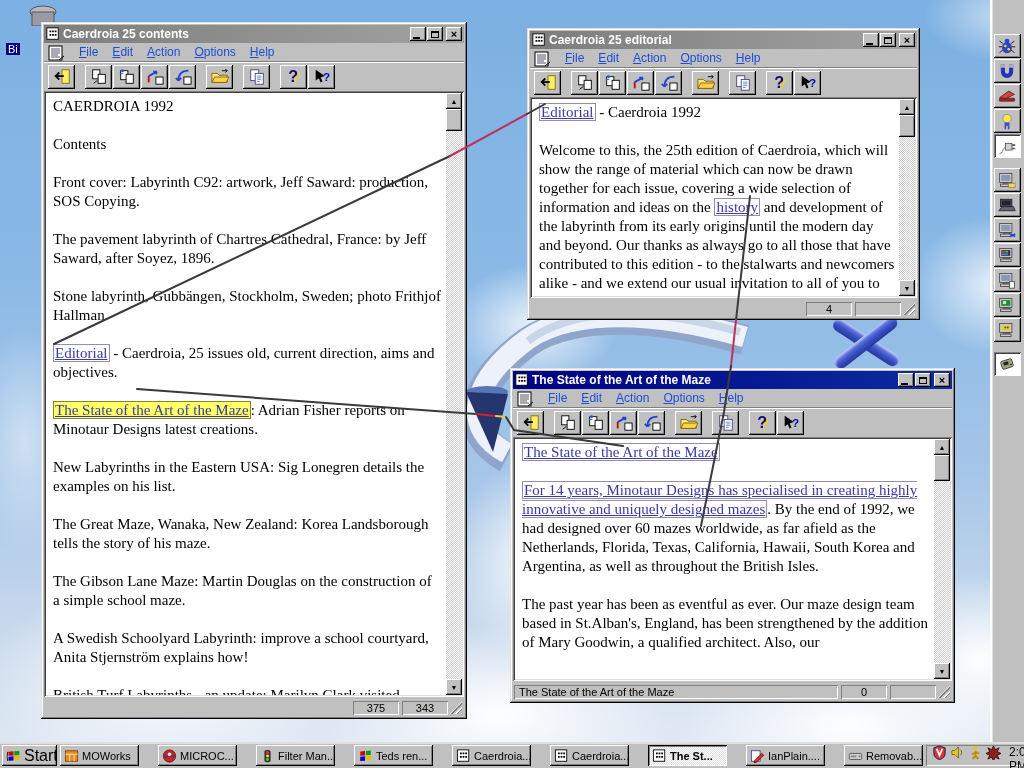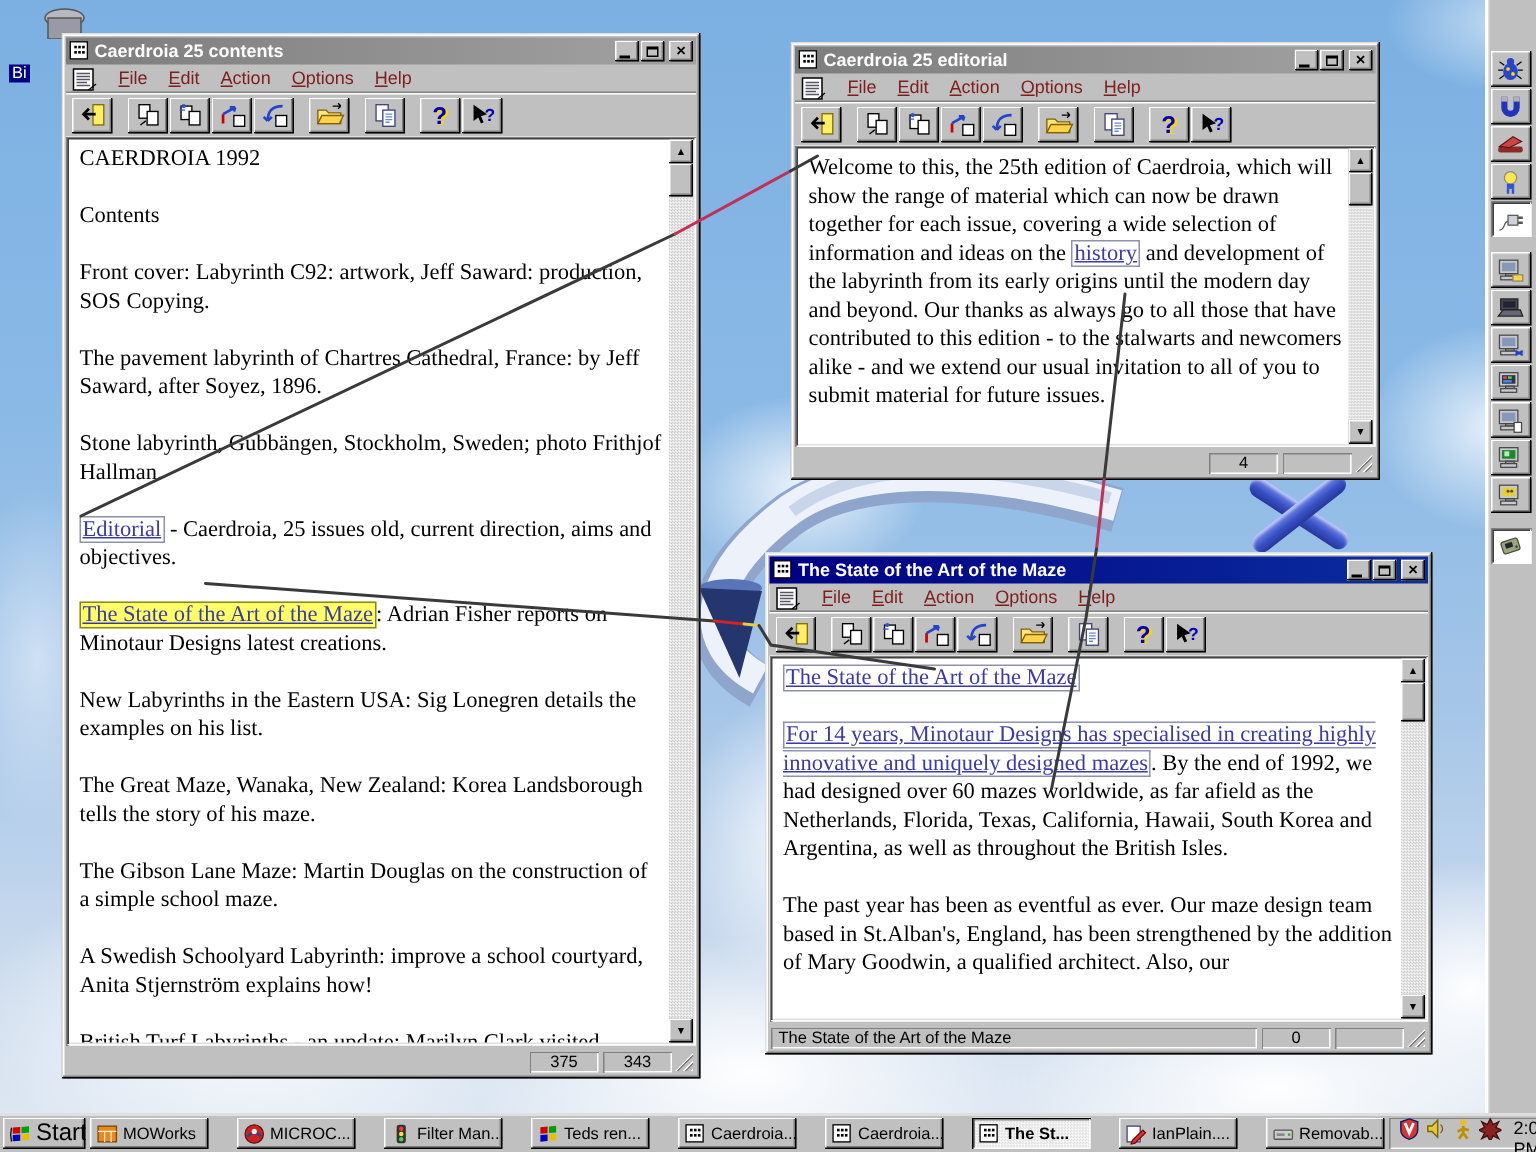--- a/index.html
+++ b/index.html
@@ -19,21 +19,21 @@
 .title-text{flex:1;color:#fff;font-weight:bold;font-size:12px;white-space:nowrap;overflow:hidden}
 .win-icon{width:14px;height:14px;flex:0 0 14px}
 .cbtns{display:flex;gap:1px}
 .cbtn{width:16px;height:14px;display:flex;align-items:center;justify-content:center;position:relative}
 .cbtn.close{margin-left:2px}
 .glyph-min{position:absolute;left:3px;bottom:2px;width:7px;height:2px;background:#000}
 .glyph-max{width:8px;height:7px;border:1px solid #000;border-top-width:2px}
 .glyph-x{font-size:11px;font-weight:bold;line-height:10px;color:#000}
 .menubar{height:19px;flex:0 0 19px;display:flex;align-items:center;padding:1px 2px;border-bottom:1px solid #808080;box-shadow:0 1px 0 #fff}
 .app-doc-icon{width:20px;height:15px;margin:0 5px 0 1px}
-.menu-item{font-size:12px;padding:2px 7px;color:#7f1d1d}
+.menu-item{font-size:12px;padding:2px 7px;color:#1d4ed8}
 .toolbar{height:29px;flex:0 0 29px;display:flex;align-items:center;gap:1px;padding:2px 0 2px 4px}
 .tbtn{width:27px;height:24px;display:flex;align-items:center;justify-content:center}
 .tbtn svg{width:20px;height:18px}
 .tb-gap{width:8px;flex:0 0 8px}
 .doc-view{flex:1;display:flex;background:#fff;box-shadow:inset 1px 1px 0 #808080,inset -1px -1px 0 #fff,inset 2px 2px 0 #404040,inset -2px -2px 0 #dfdfdf;overflow:hidden;padding:2px}
 .doc-text{flex:1;overflow:hidden;padding:4px 3px 0 6px;font-family:"Liberation Serif",serif;font-size:15px;line-height:19px;color:#000}
 .doc-text p{margin:0 1px 19px}
 .lnk{color:#3a3aa8;text-decoration:underline;border:1px solid #8f8fae;padding:0 1px}
 .lnk.hl{background:#ffff66;border-color:#84842a}
 .vscroll{flex:0 0 16px;display:flex;flex-direction:column;background-image:conic-gradient(#fff 25%,#cbcbcb 0 50%,#fff 0 75%,#cbcbcb 0);background-size:2px 2px}
@@ -338,20 +338,21 @@
       </span>
       <span class="tbtn raised-lt">
         <svg viewBox="0 0 22 20">
           <path d="M4 2v12l3.5-2.5L9.5 16l2-1-2-4.5L14 9z" fill="#000"></path>
           <text x="16" y="14" font-size="13" font-weight="bold" text-anchor="middle" fill="#0000b8">?</text>
         </svg>
       </span>
     </div>
   <div class="doc-view">
     <div class="doc-text">
+        <p><span class="lnk">Editorial</span><span> - Caerdroia 1992</span></p>
         <p><span>Welcome to this, the 25th edition of Caerdroia, which will show the range of material which can now be drawn together for each issue, covering a wide selection of information and ideas on the </span><span class="lnk">history</span><span> and development of the labyrinth from its early origins until the modern day and beyond. Our thanks as always go to all those that have contributed to this edition - to the stalwarts and newcomers alike - and we extend our usual invitation to all of you to submit material for future issues.</span></p>
       </div>
     <div class="vscroll">
       <div class="sarrow raised-lt">▲</div>
       <div class="sthumb raised-lt"></div>
       <div class="sfill"></div>
       <div class="sarrow raised-lt">▼</div>
     </div>
   </div>
   <div class="statusbar">

